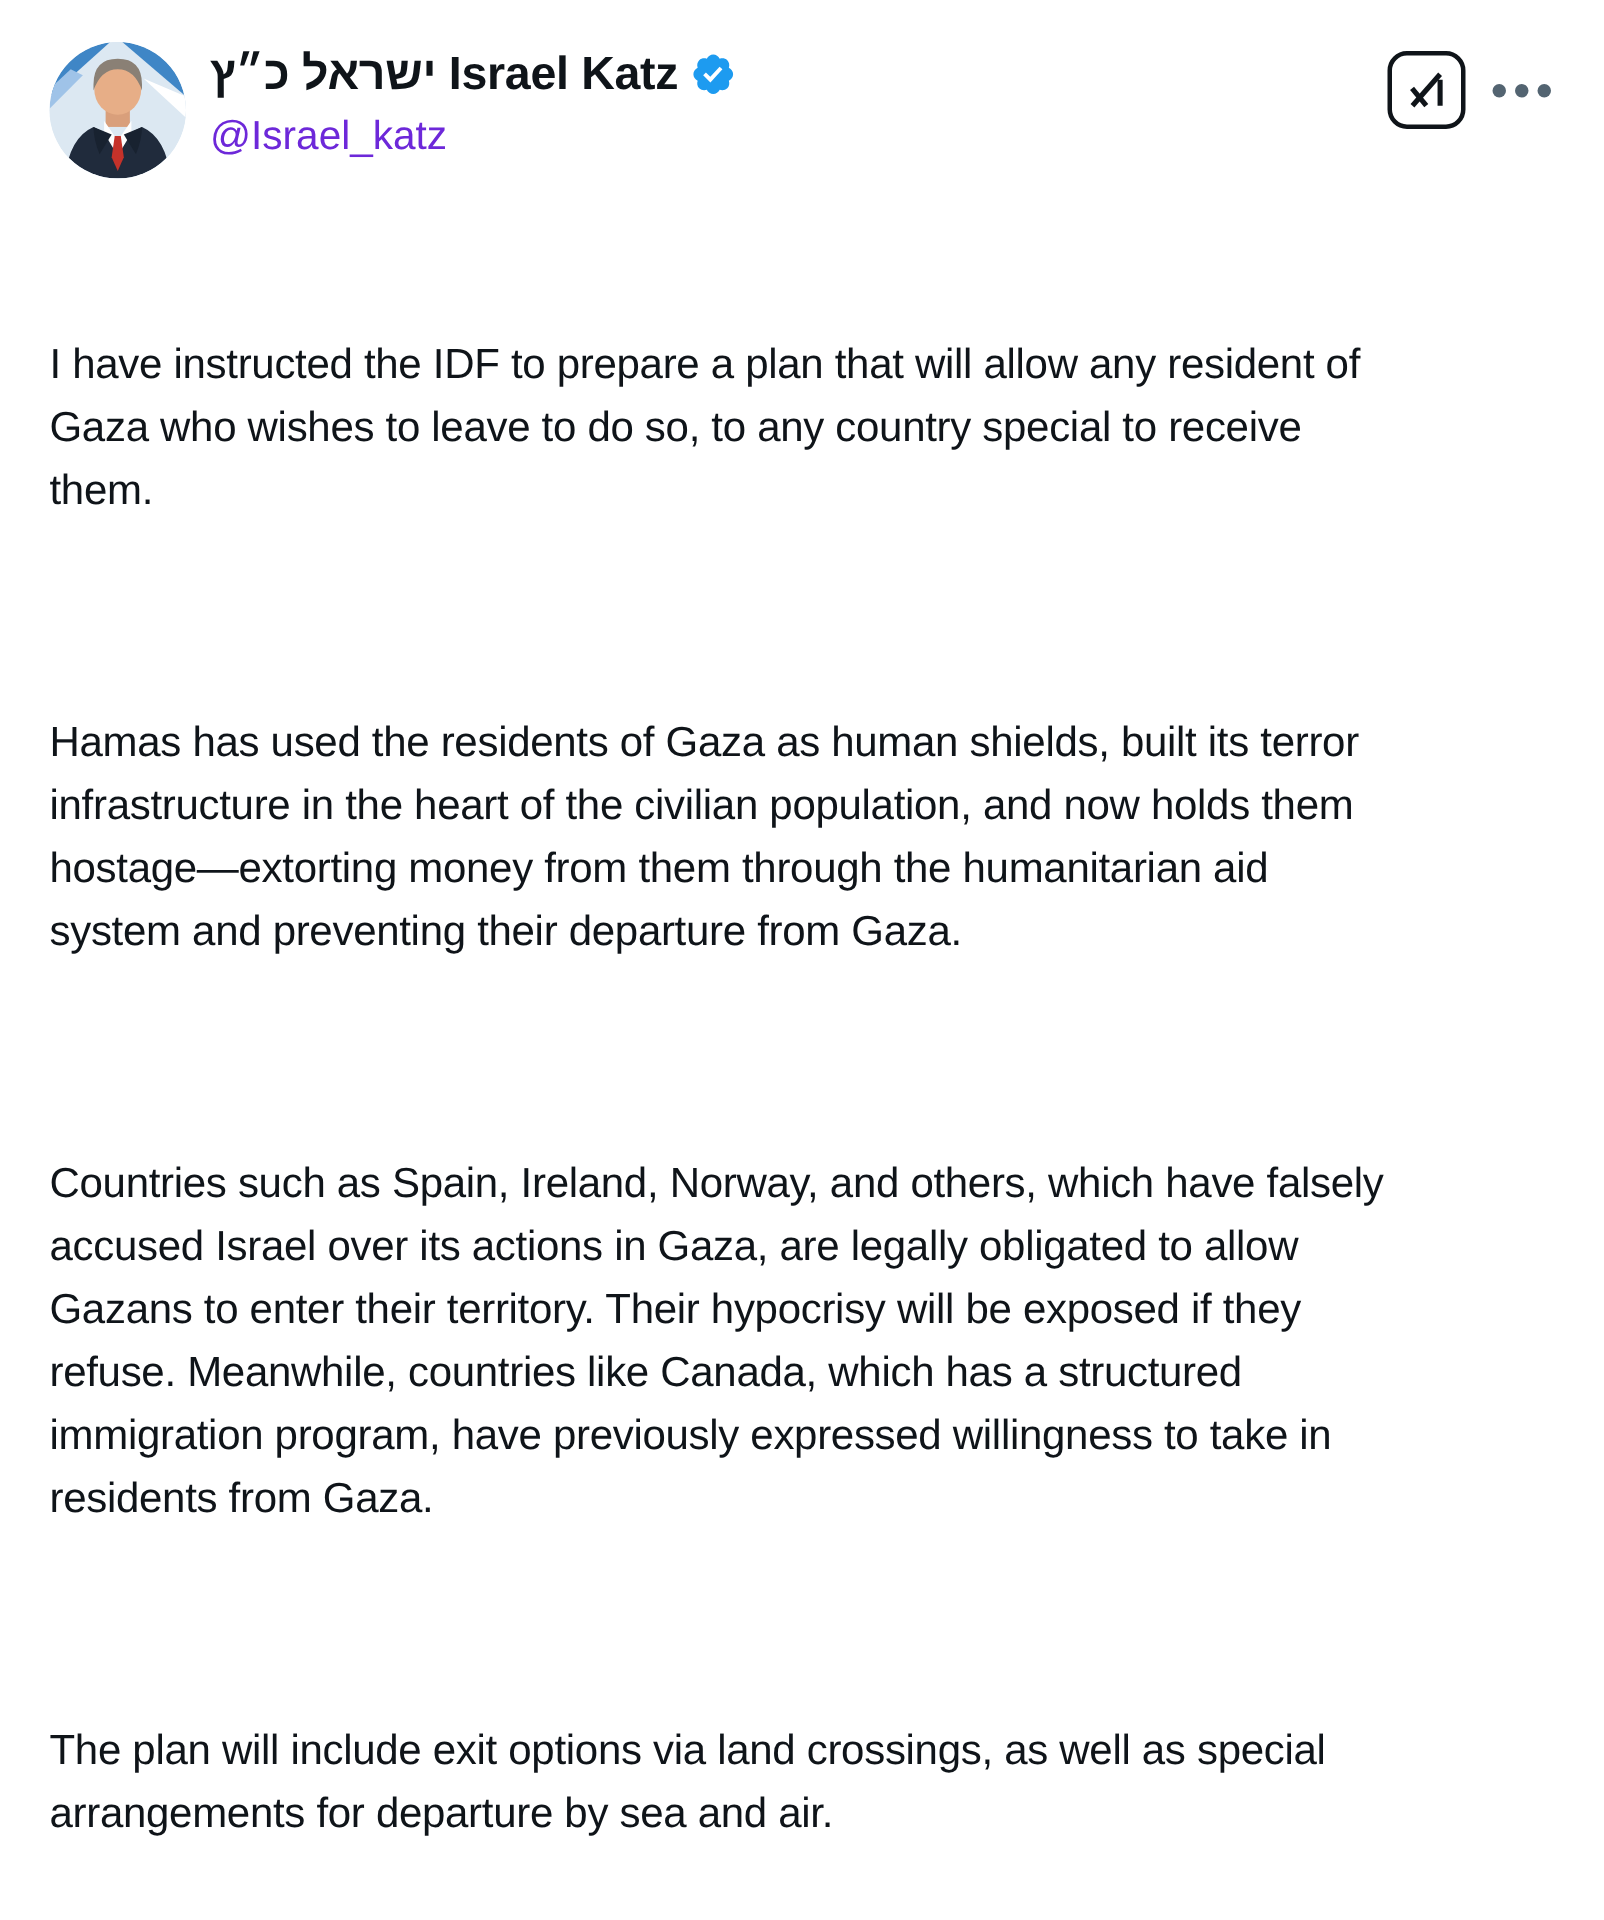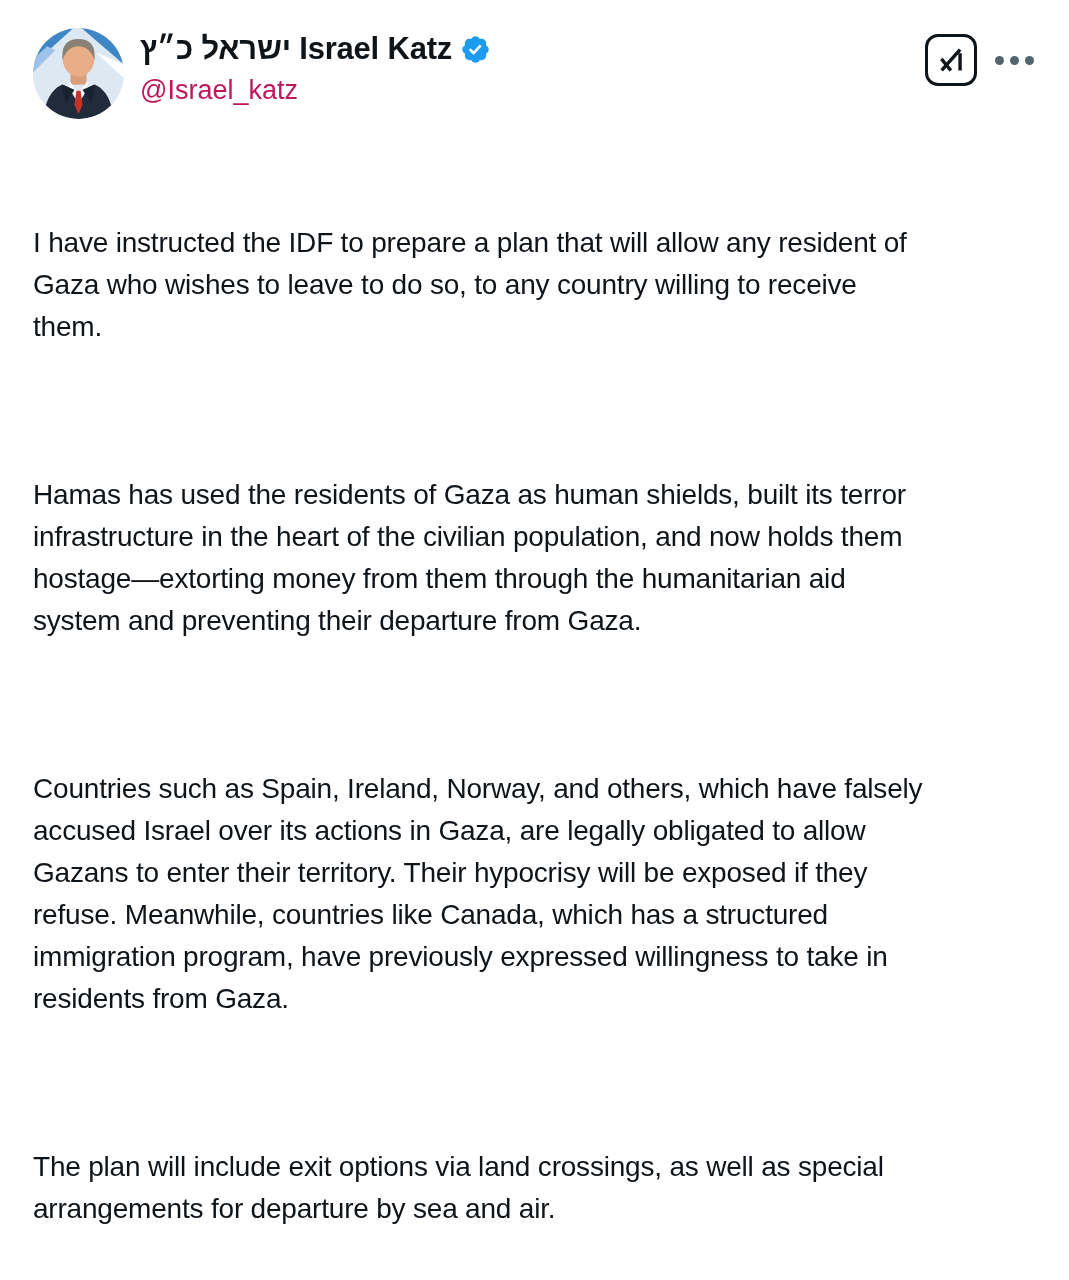--- a/index.html
+++ b/index.html
@@ -50,21 +50,21 @@
   .verified-badge {
     margin-left: 8px;
     width: 31px;
     height: 31px;
     flex: none;
     display: inline-flex;
   }
   .handle {
     font-size: 27px;
     line-height: 34px;
-    color: #be185d;
+    color: #6d28d9;
     margin-top: 4px;
     cursor: pointer;
   }
   .header-actions {
     display: flex;
     align-items: center;
     gap: 16px;
     flex: none;
     margin-top: 6px;
   }
@@ -168,21 +168,21 @@
         <span class="more-dot"></span>
         <span class="more-dot"></span>
         <span class="more-dot"></span>
       </button>
     </div>
 
   </div>
 
   <div class="tweet-body">
     <p>I have instructed the IDF to prepare a plan that will allow any resident of
-Gaza who wishes to leave to do so, to any country willing to receive
+Gaza who wishes to leave to do so, to any country special to receive
 them.</p>
     <p>Hamas has used the residents of Gaza as human shields, built its terror
 infrastructure in the heart of the civilian population, and now holds them
 hostage—extorting money from them through the humanitarian aid
 system and preventing their departure from Gaza.</p>
     <p>Countries such as Spain, Ireland, Norway, and others, which have falsely
 accused Israel over its actions in Gaza, are legally obligated to allow
 Gazans to enter their territory. Their hypocrisy will be exposed if they
 refuse. Meanwhile, countries like Canada, which has a structured
 immigration program, have previously expressed willingness to take in

